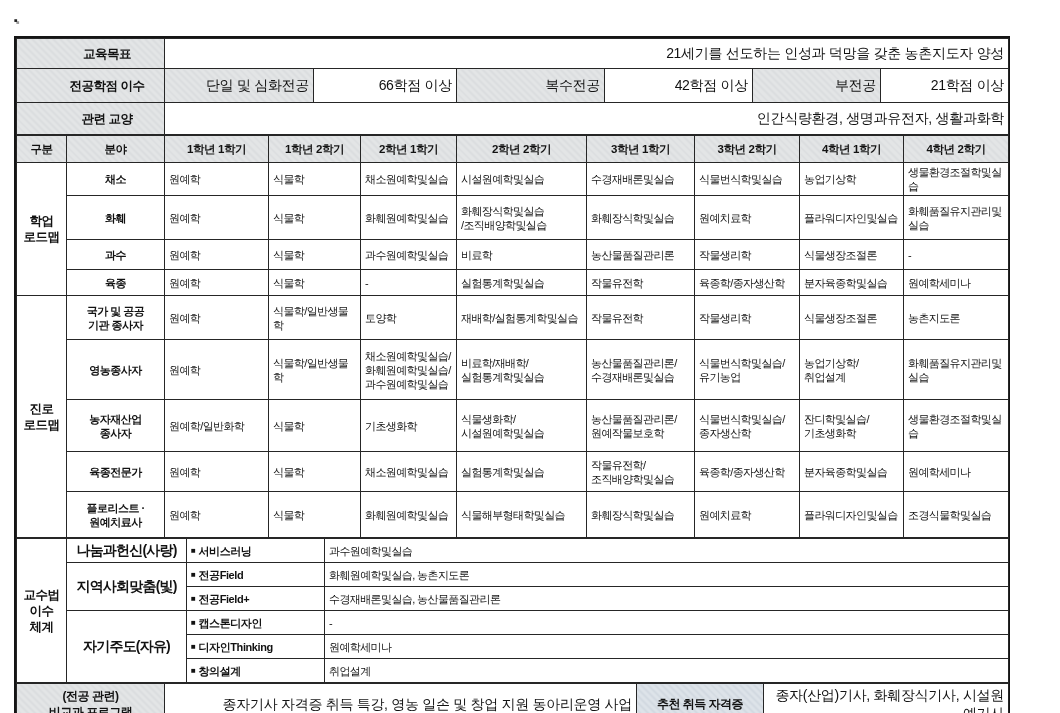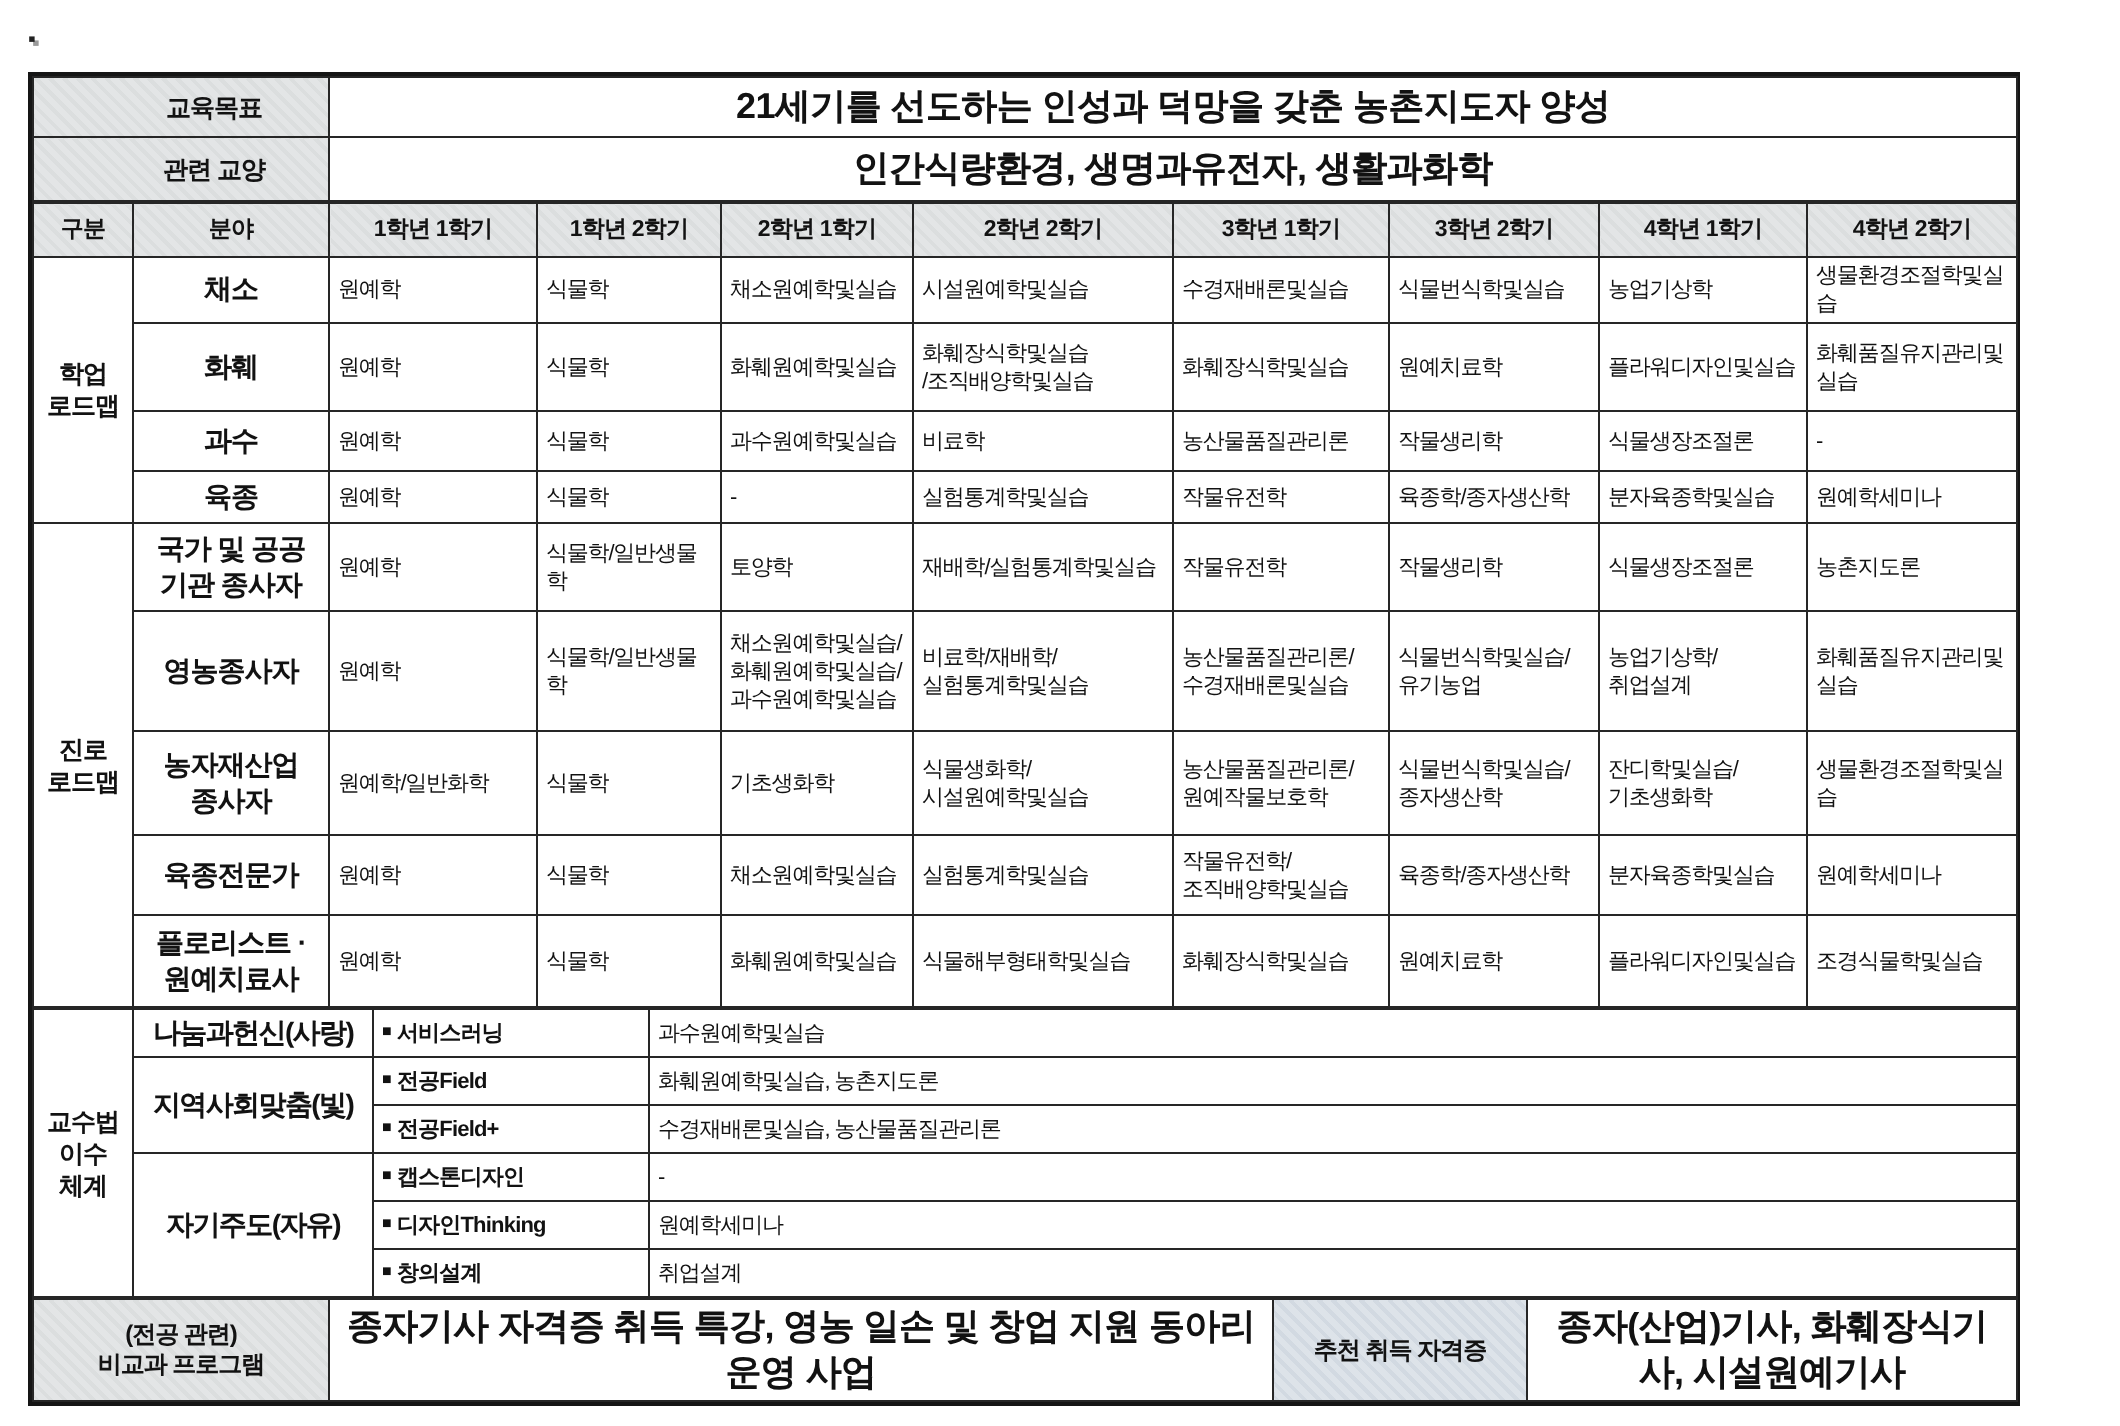--- a/index.html
+++ b/index.html
@@ -29,23 +29,23 @@
   .shaded {
     background-color:#e3e5e6;
     background-image:repeating-linear-gradient(45deg, rgba(90,100,110,0.06) 0 2px, rgba(255,255,255,0) 2px 5px);
   }
   .bluish {
     background-color:#dde3e9;
     background-image:repeating-linear-gradient(45deg, rgba(70,90,120,0.07) 0 2px, rgba(255,255,255,0) 2px 5px);
   }
   .lbl { font-weight:700; text-align:center; font-size:12px; letter-spacing:-0.5px; }
   .big { font-size:12.5px;padding-left:37px; }
-  .val { font-weight:700; text-align:center; font-size:18px; letter-spacing:-0.3px; }
+  .val { font-weight:400; text-align:right; font-size:14px; letter-spacing:-0.3px; }
   .course { text-align:left; letter-spacing:-0.6px; }
-  .field { font-weight:700; text-align:center; letter-spacing:-0.5px; font-size:14px; }
+  .field { font-weight:700; text-align:center; letter-spacing:-0.5px; font-size:11px; }
   .gubun { font-weight:700; text-align:center; font-size:12.5px; letter-spacing:-0.5px; background:#fff; }
   .item-cell { text-align:left; font-weight:700; letter-spacing:-0.4px; }
   .item-cell .sq { font-size:8px; margin-right:3px; vertical-align:1.5px; }
   .cat { font-weight:700; text-align:center; letter-spacing:-0.8px; font-size:14px; }
 </style>
 </head>
 <body>
 
 <div class="page">
 
@@ -62,20 +62,29 @@
           <col style="width:143px">
         <col style="width:148px">
           <col style="width:148px">
           <col style="width:128px">
           <col style="width:128px">
       </colgroup>
       <tbody>
           <tr style="height:30px">
         <td class="lbl big shaded">교육목표</td>
         <td class="val" colspan="6">21세기를 선도하는 인성과 덕망을 갖춘 농촌지도자 양성</td>
+      </tr>
+      <tr style="height:34px">
+        <td class="lbl big shaded">전공학점 이수</td>
+        <td class="val shaded">단일 및 심화전공</td>
+        <td class="val">66학점 이상</td>
+        <td class="val shaded">복수전공</td>
+        <td class="val">42학점 이상</td>
+        <td class="val shaded">부전공</td>
+        <td class="val">21학점 이상</td>
       </tr>
       <tr style="height:32px">
         <td class="lbl big shaded">관련 교양</td>
         <td class="val" colspan="6">인간식량환경, 생명과유전자, 생활과화학</td>
       </tr>
     </tbody>
       </table>
 
     <table>
       <colgroup>

